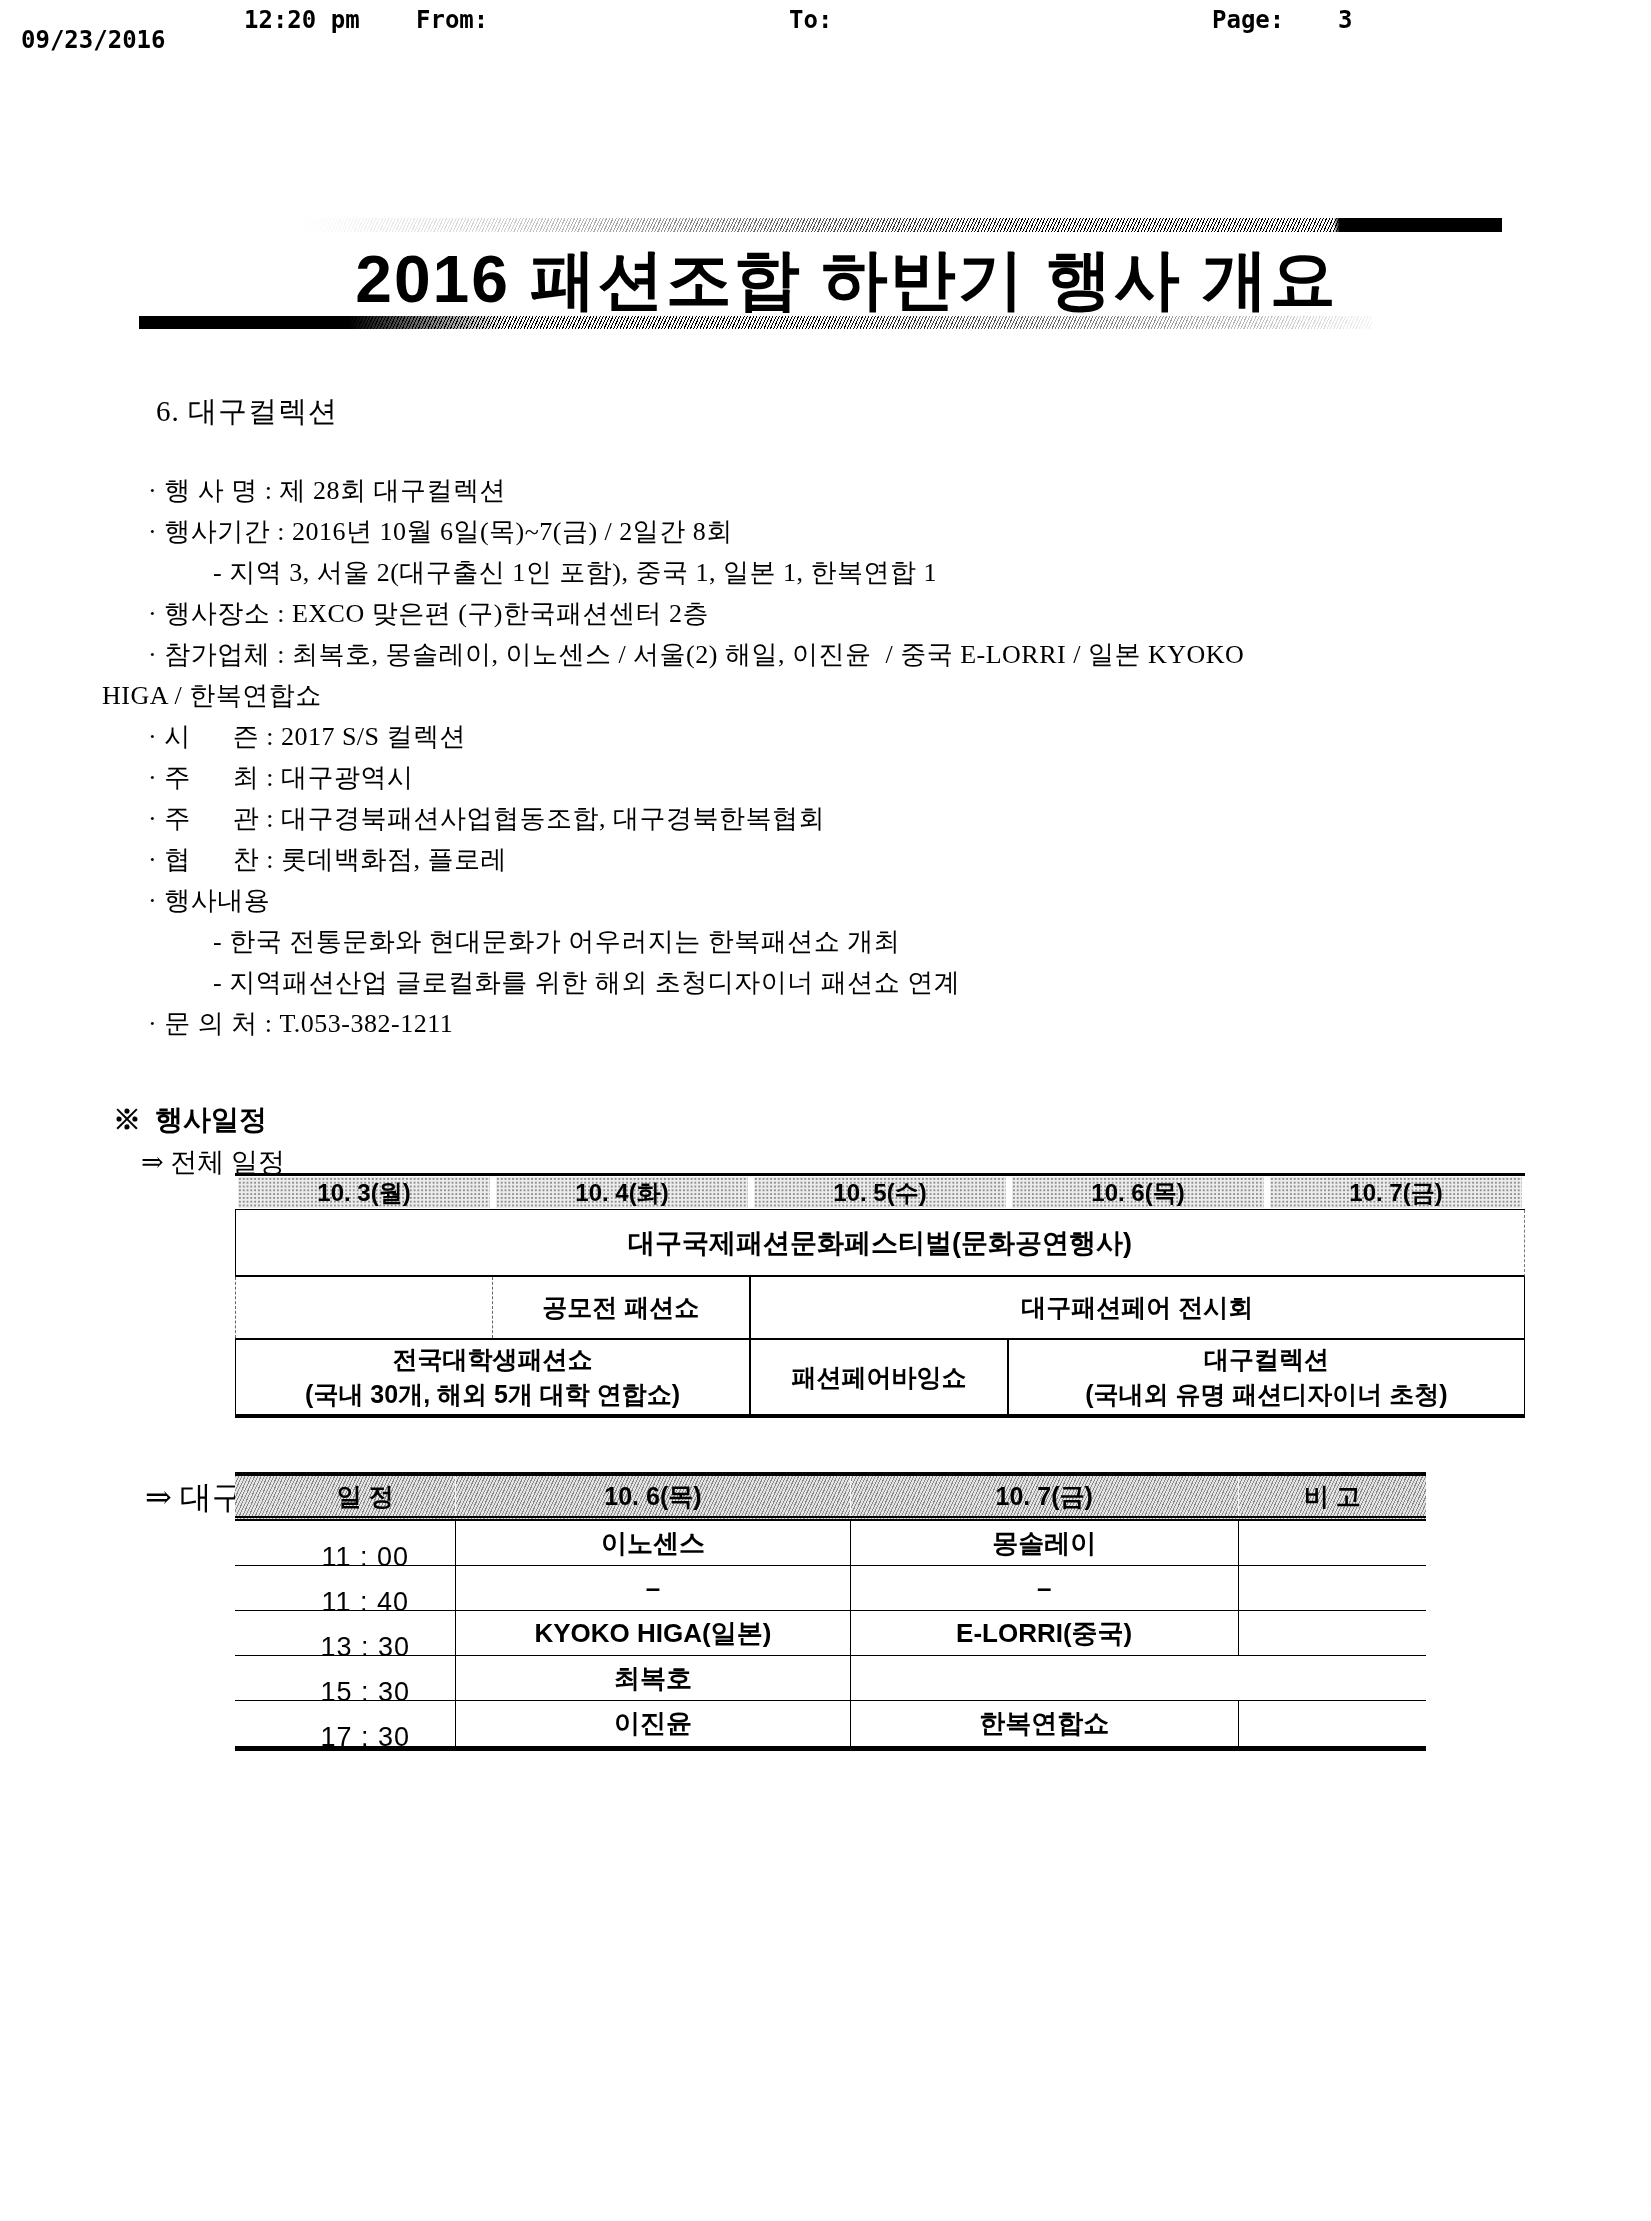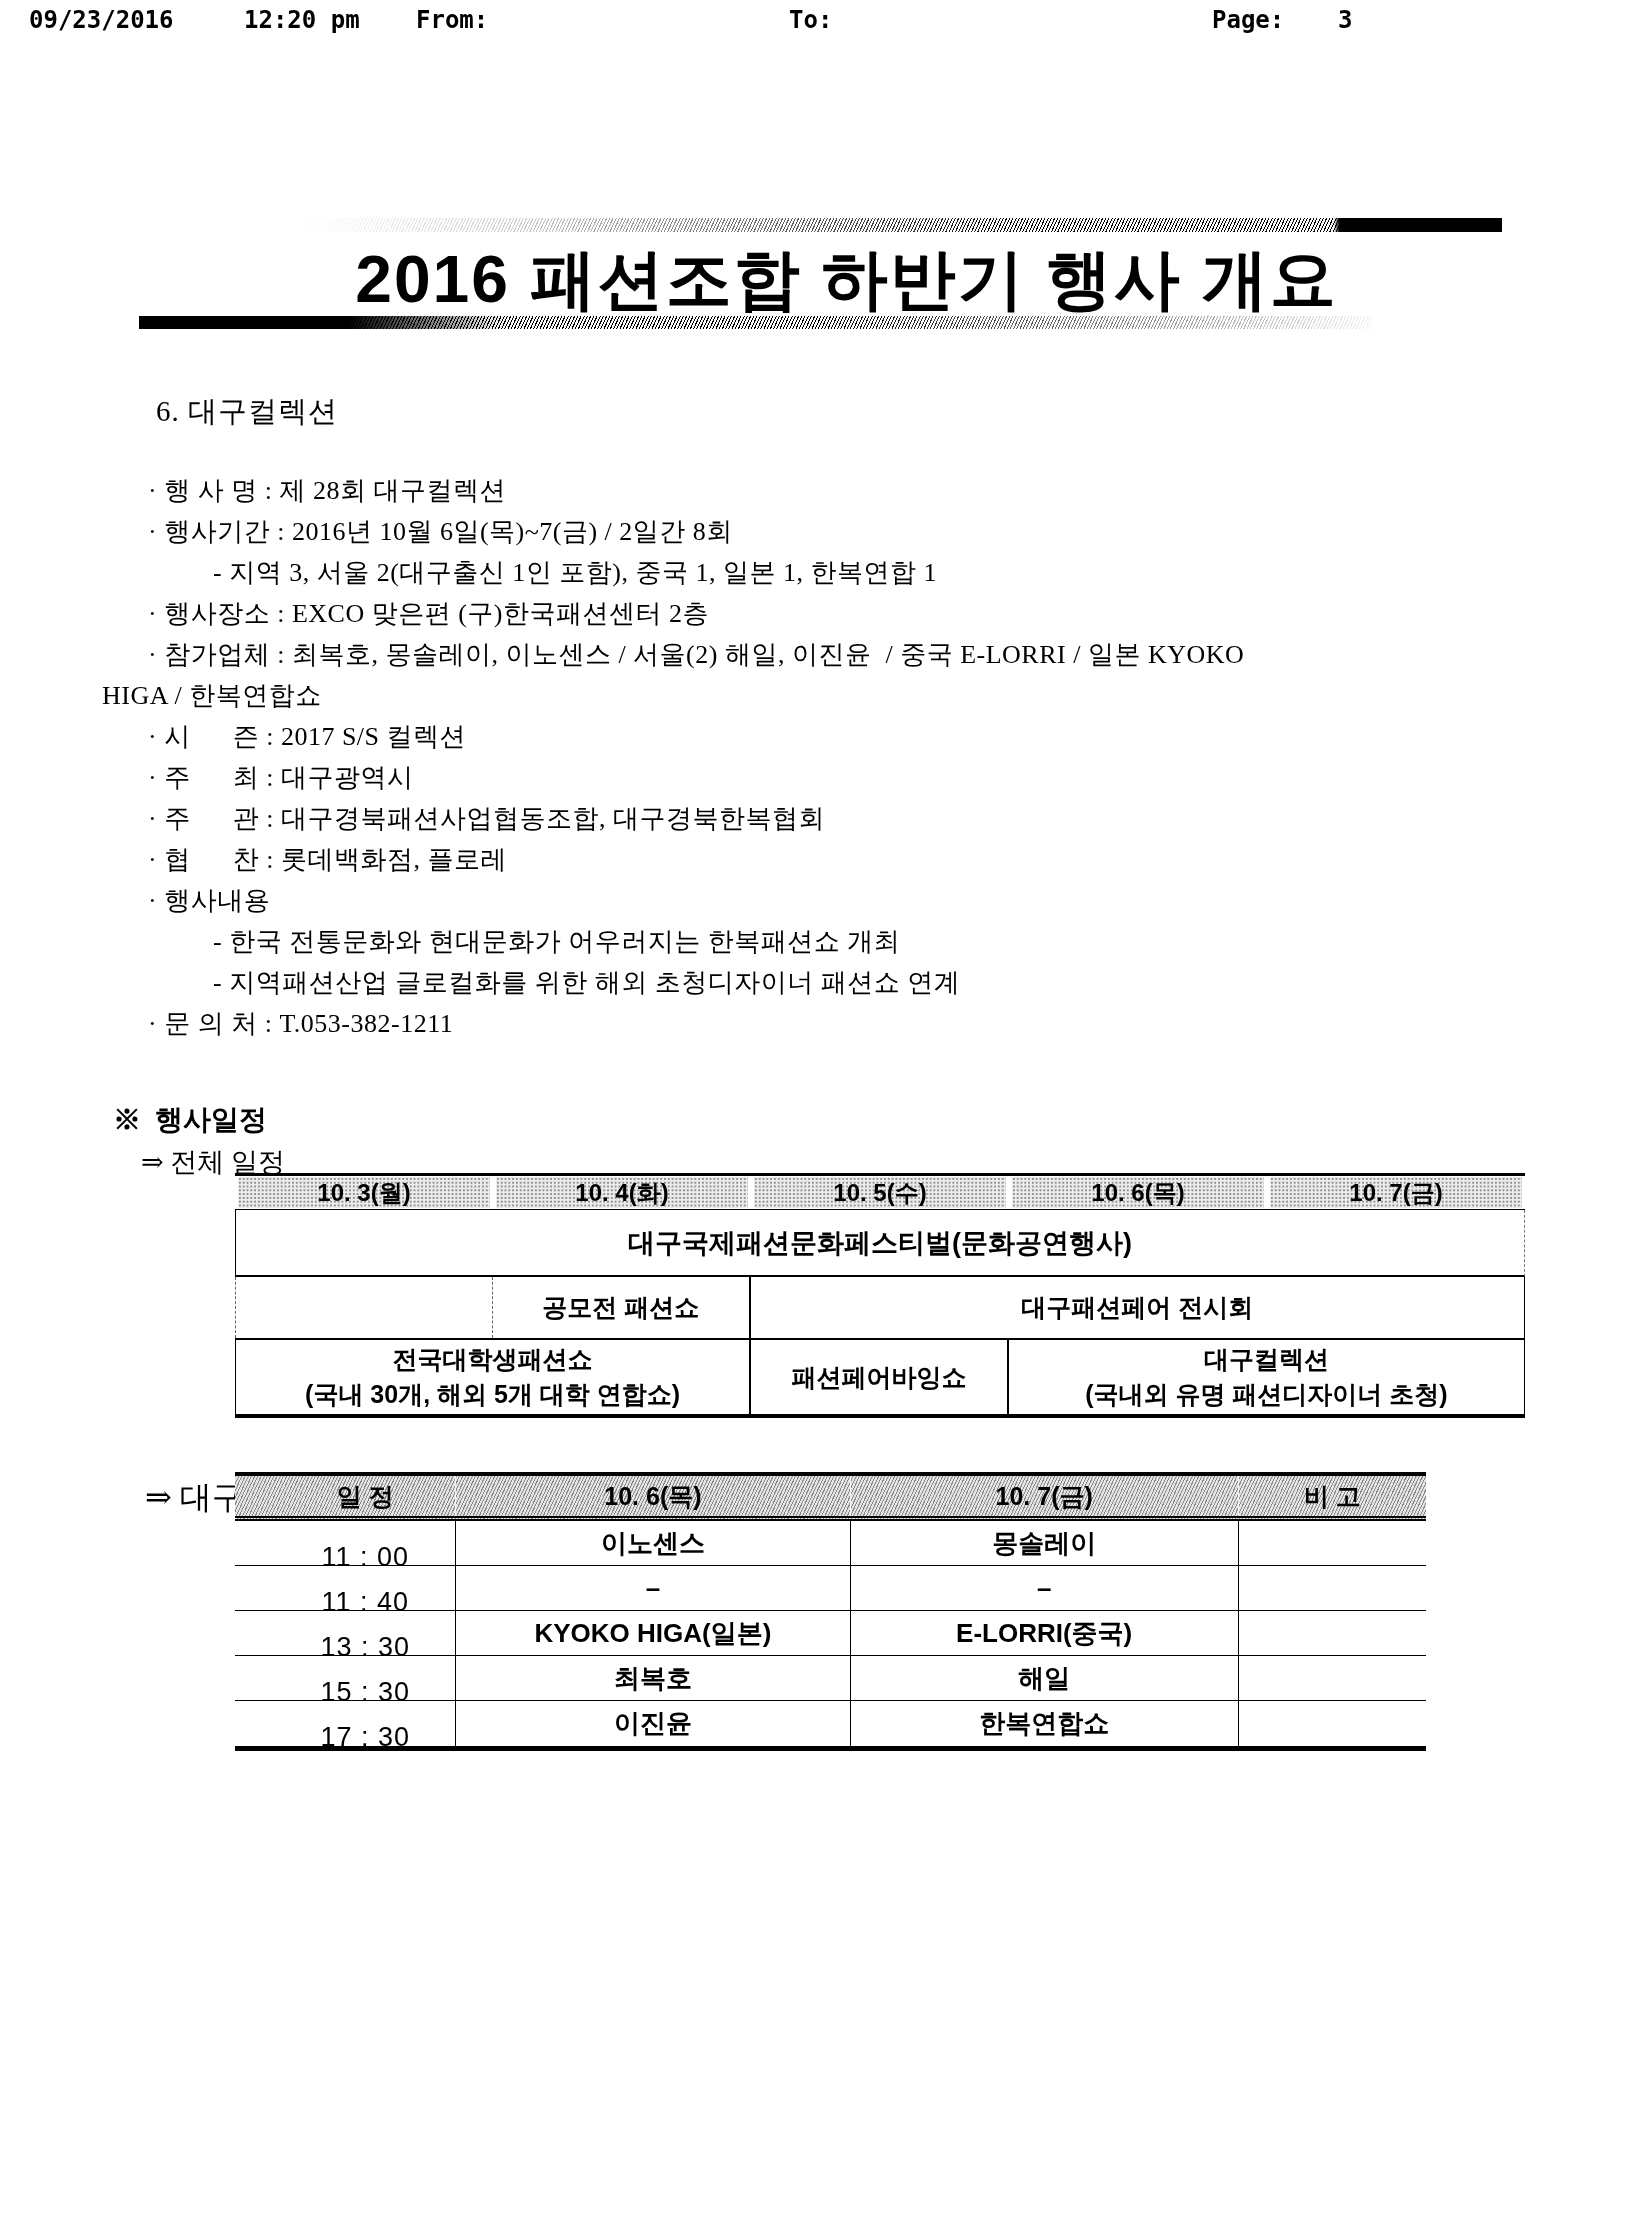--- a/index.html
+++ b/index.html
@@ -12,21 +12,21 @@
     font-family: "Liberation Serif", "DejaVu Serif", serif;
   }
 
   
   .fax-header {
     position: absolute; top: 5.7px; left: 0; width: 100%; height: 32.5px;
     font-family: "DejaVu Sans Mono", monospace;
     font-size: 24px; font-weight: bold; letter-spacing: 0px;
   }
   .fax-header span { position: absolute; top: 0; white-space: pre; }
-  .fx-date { left: 29px; }
+  .fx-date { left: 21px; margin-top: 20px; }
   .fx-time { left: 244px; }
   .fx-from { left: 416px; }
   .fx-to   { left: 789px; }
   .fx-page { left: 1212px; }
   .fx-pagenum { left: 1338px; }
 
   
   .bar-top {
     position: absolute; left: 299px; top: 218px; width: 1203px; height: 14.3px;
     background-image:
@@ -228,21 +228,20 @@
     </div>
     <div class="t2-row">
       <div class="t2-cell c0">13 : 30</div>
       <div class="t2-cell c1">KYOKO HIGA(일본)</div>
       <div class="t2-cell c2">E-LORRI(중국)</div>
       <div class="t2-cell c3"></div>
     </div>
     <div class="t2-row">
       <div class="t2-cell c0">15 : 30</div>
       <div class="t2-cell c1">최복호</div>
-      <div class="t2-cell c2">해일</div>
       <div class="t2-cell c3"></div>
     </div>
     <div class="t2-row">
       <div class="t2-cell c0">17 : 30</div>
       <div class="t2-cell c1">이진윤</div>
       <div class="t2-cell c2">한복연합쇼</div>
       <div class="t2-cell c3"></div>
     </div>
   </div>
 

